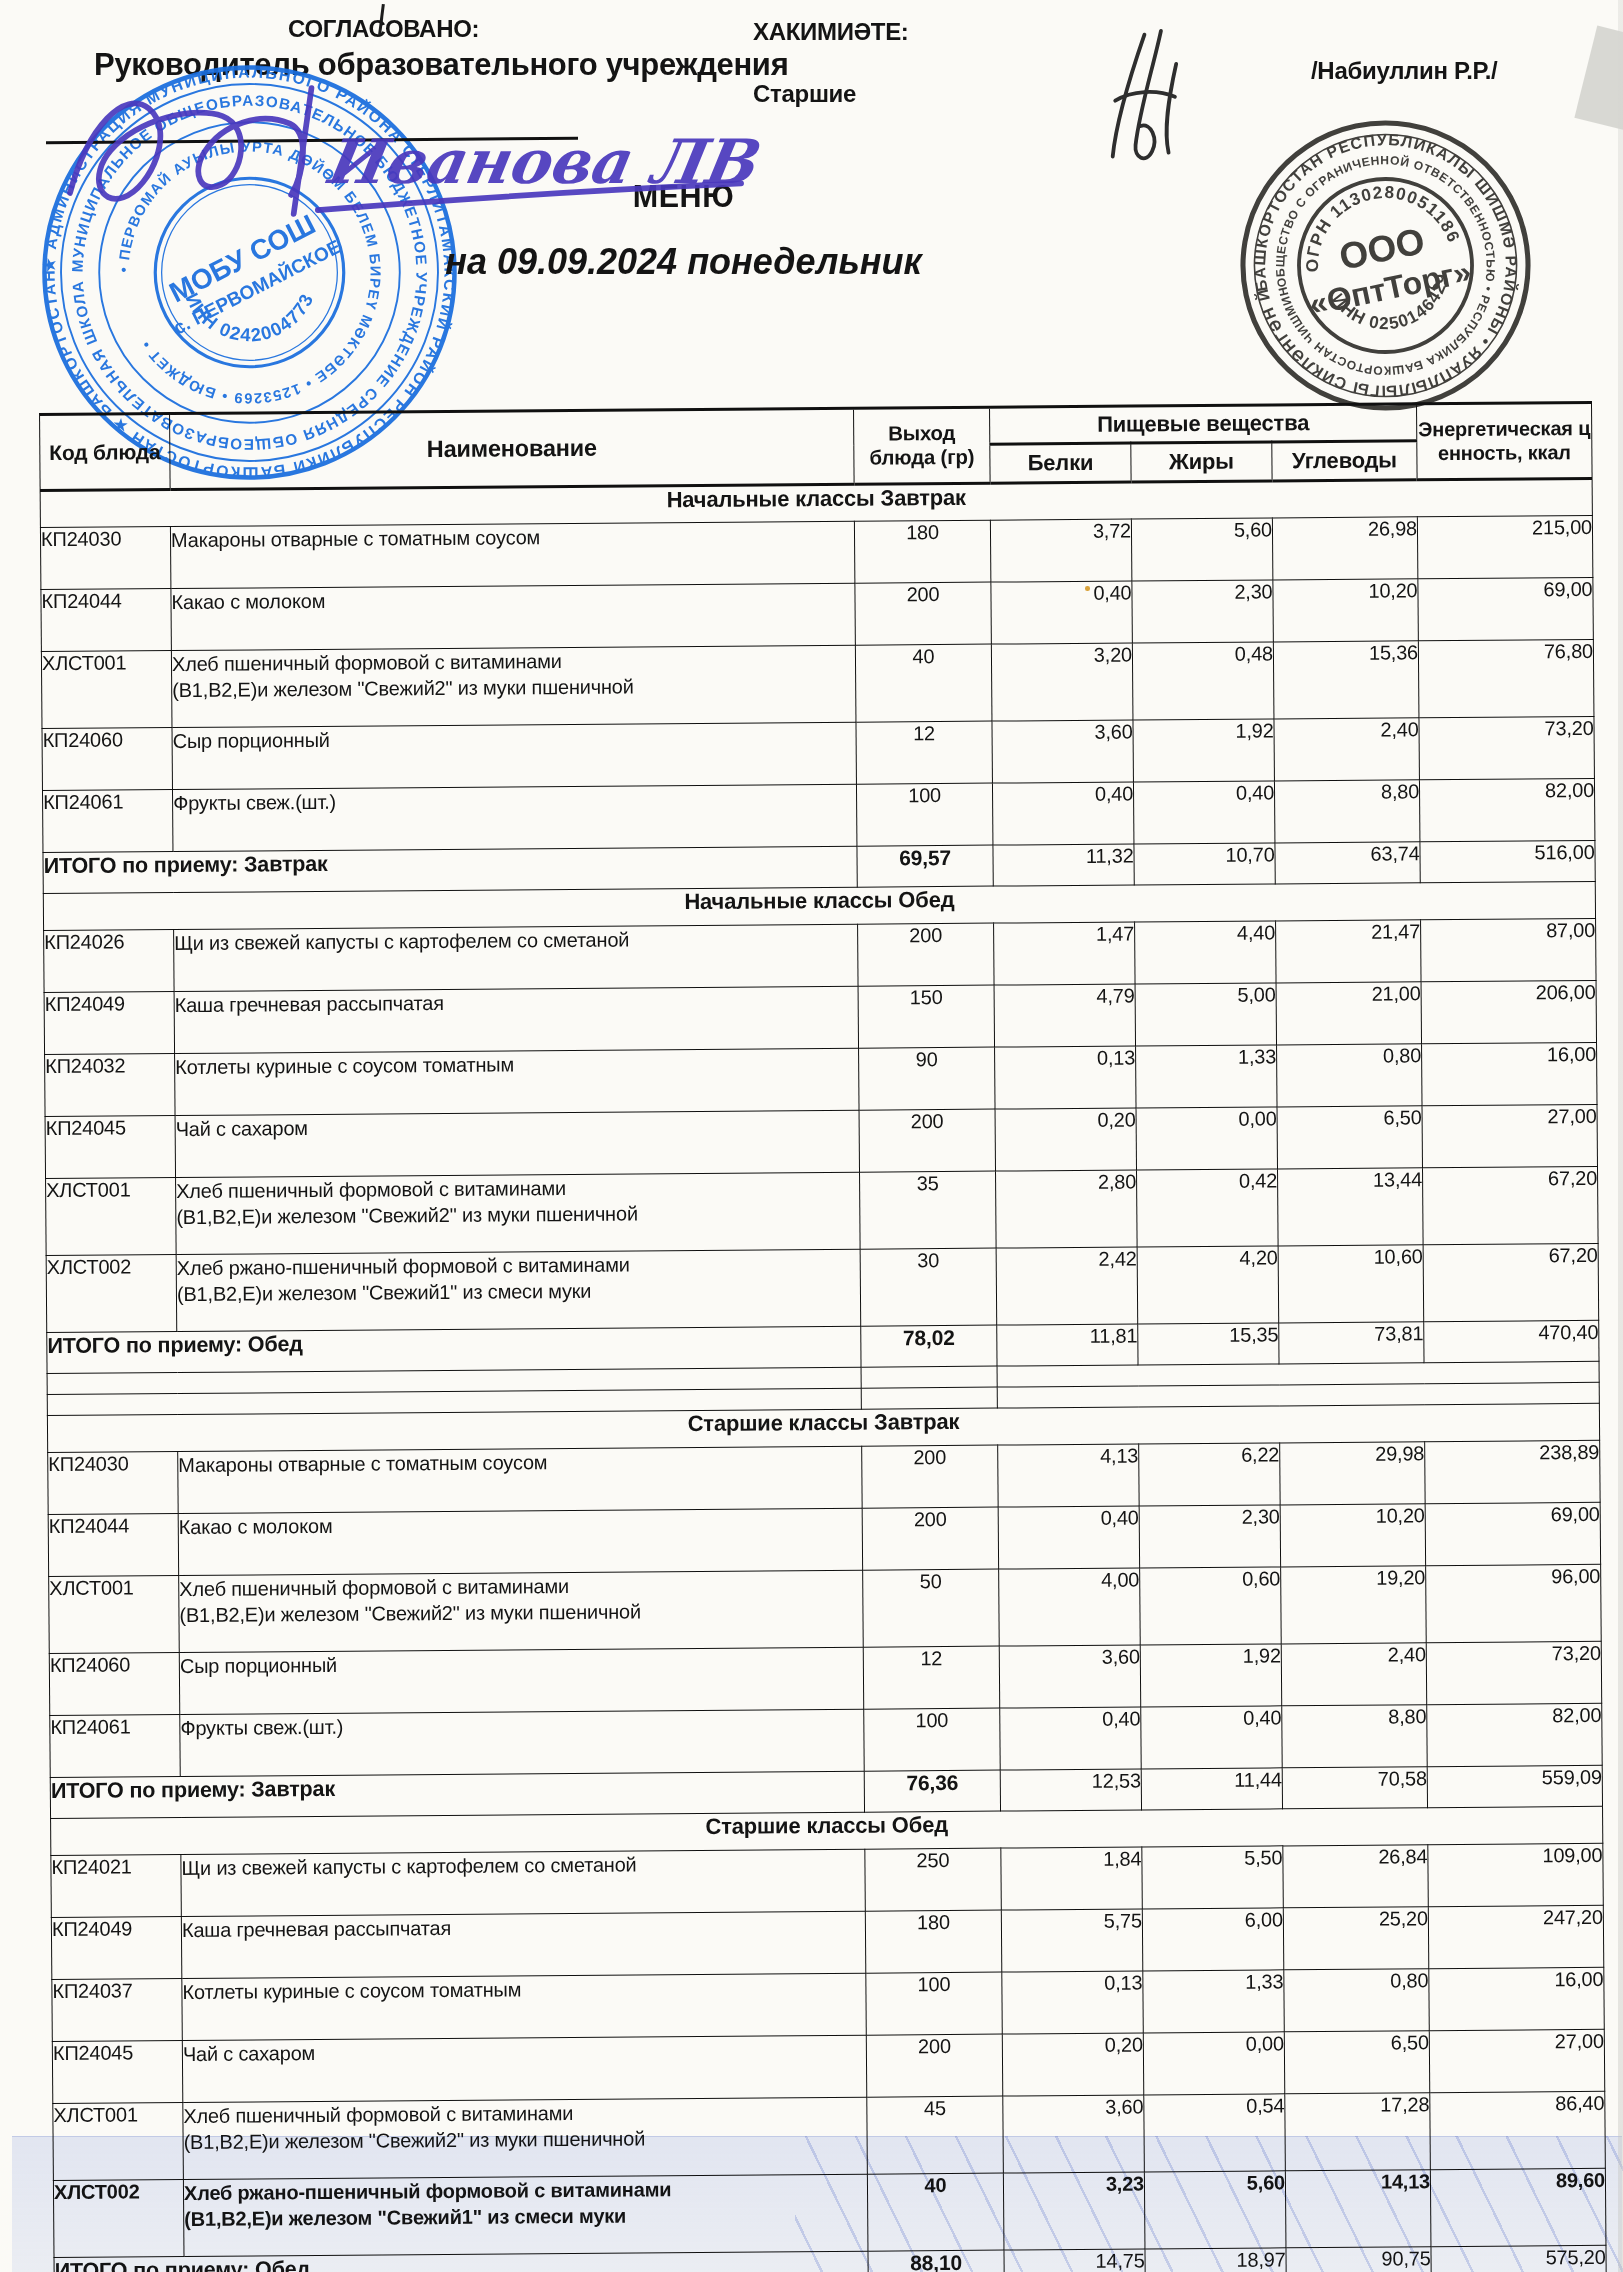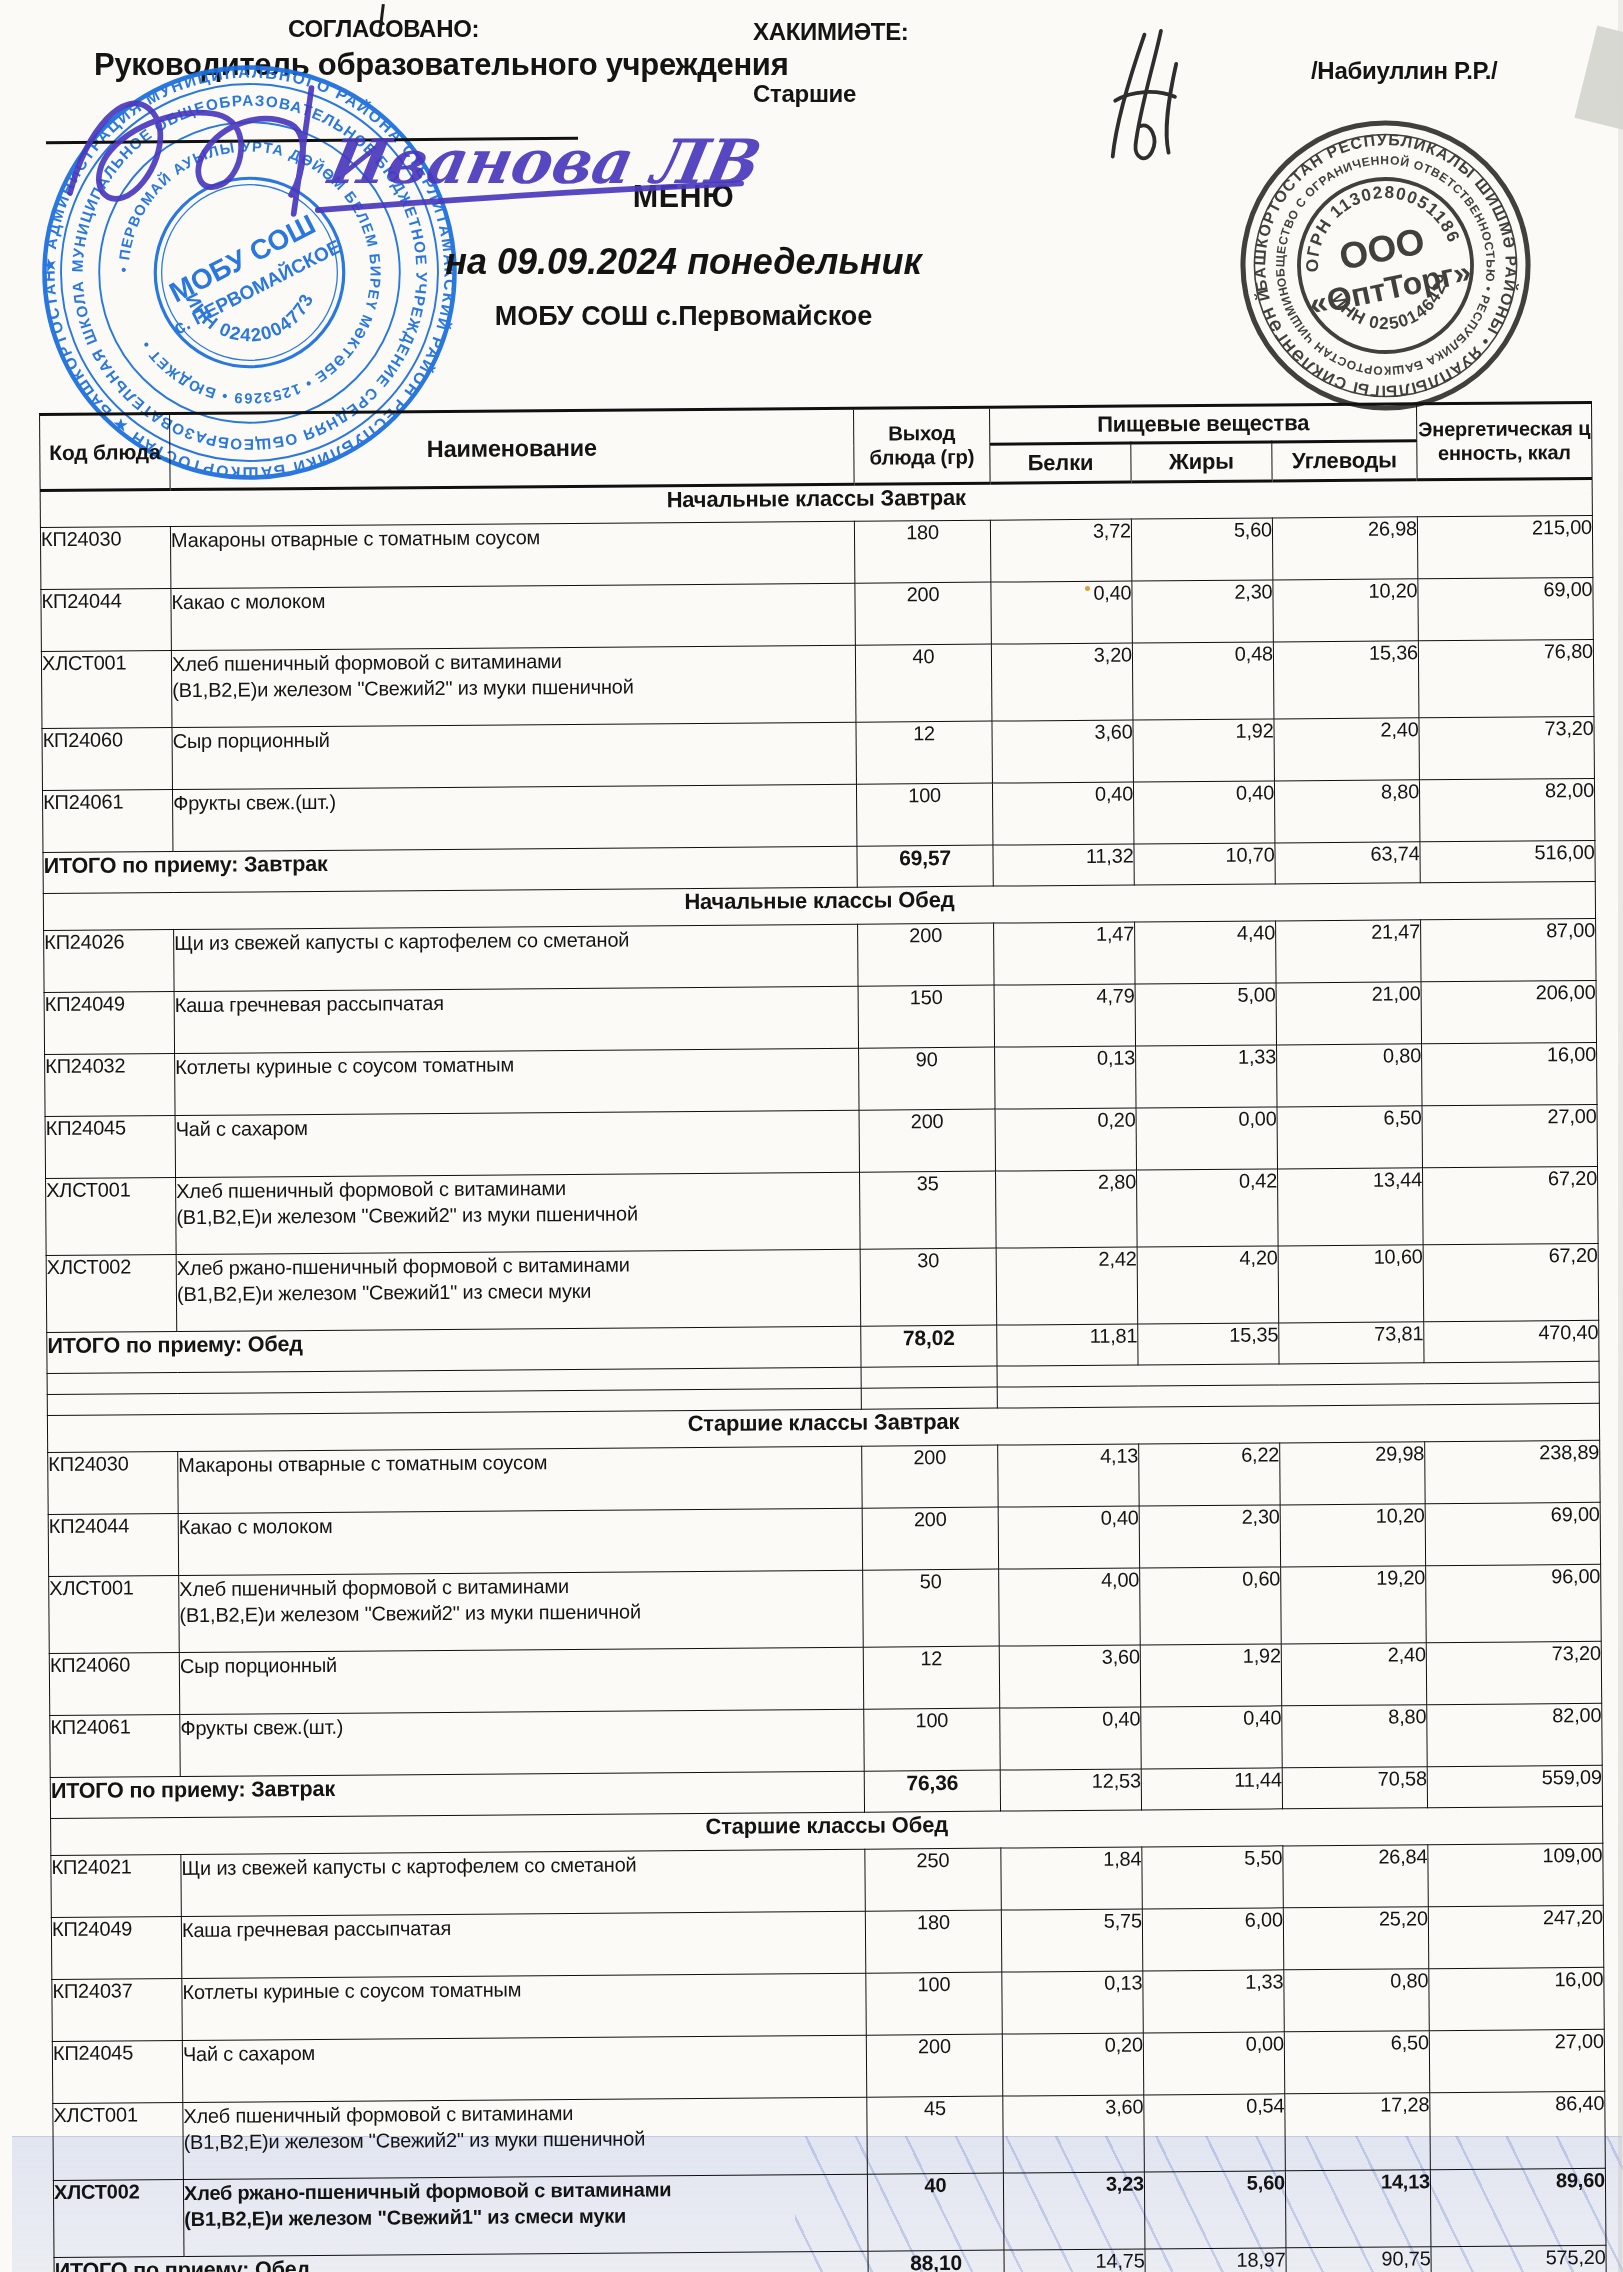--- a/index.html
+++ b/index.html
@@ -74,21 +74,20 @@
 <div class="abs hdr-label" id="agreed-label">СОГЛАСОВАНО:</div>
 <div class="abs hdr-label" id="agreed-role">Руководитель образовательного учреждения</div>
 <div class="abs hdr-label" id="approved-label">ХАКИМИӘТЕ:</div>
 <div class="abs hdr-label" id="approved-role">Старшие</div>
 <div class="abs hdr-label" id="approved-name">/Набиуллин Р.Р./</div>
 <div class="abs" id="sign-line-black"></div>
 
 <div class="abs title-wrap">
   <div id="title-1">МЕНЮ</div>
   <div id="title-2">на 09.09.2024  понедельник</div>
-  <div id="title-3">МОБУ СОШ с.Первомайское</div>
 </div>
 
 <svg class="abs" id="school-stamp" width="433" height="433" viewBox="0 0 680 680">
   <g fill="none" stroke="#1a6ede">
     <circle cx="340" cy="340" r="322" stroke-width="7"></circle>
     <circle cx="340" cy="340" r="296" stroke-width="3"></circle>
     <circle cx="340" cy="340" r="236" stroke-width="3"></circle>
     <circle cx="340" cy="340" r="148" stroke-width="5"></circle>
     <circle cx="340" cy="340" r="138" stroke-width="2"></circle>
   </g>

